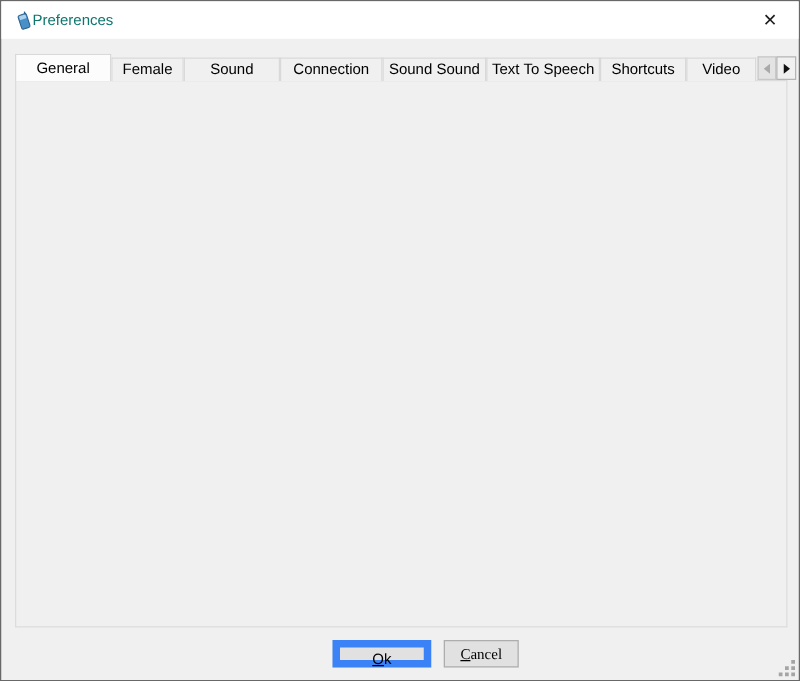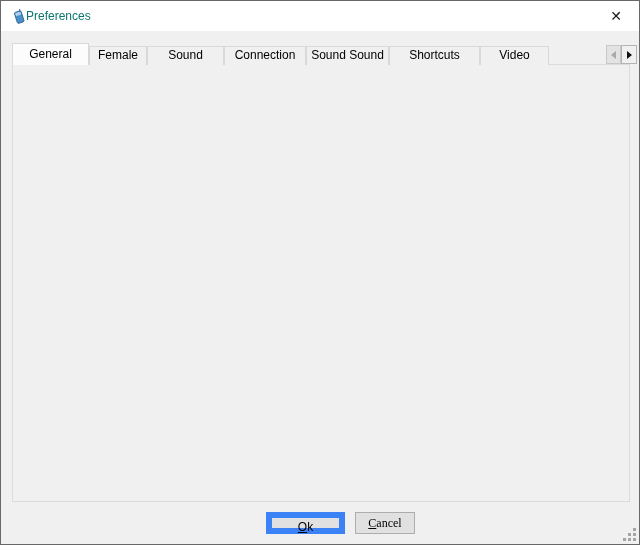--- a/index.html
+++ b/index.html
@@ -103,20 +103,21 @@
       <span>✕</span>
     </div>
   </div>
 
   <div class="tab-bar">
       <div class="tab active">General</div>
       <div class="tab">Female</div>
       <div class="tab">Sound System</div>
       <div class="tab">Connection</div>
       <div class="tab">Sound Sound</div>
+      <div class="tab">Text To Speech</div>
       <div class="tab">Shortcuts</div>
       <div class="tab">Video</div>
     </div>
   <div class="tab-scroll left">
     <span class="arrow-l"></span>
   </div>
   <div class="tab-scroll right">
     <span class="arrow-r"></span>
   </div>
 

